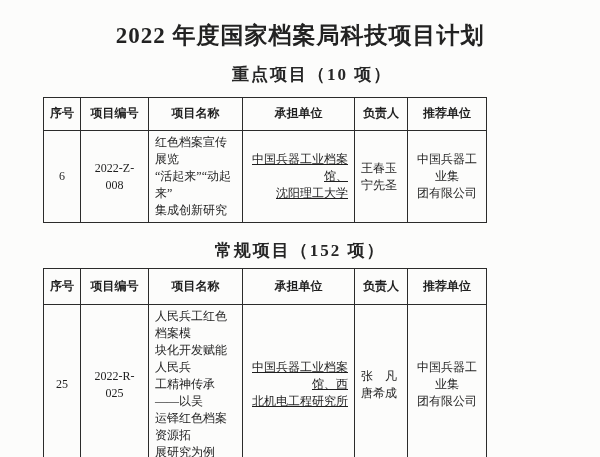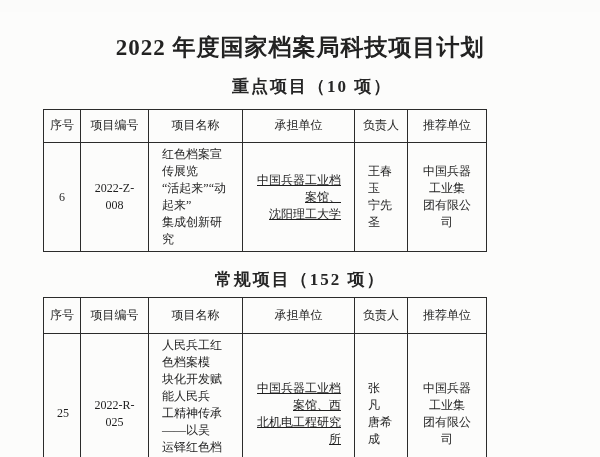--- a/index.html
+++ b/index.html
@@ -14,21 +14,21 @@
     font-family: "Liberation Serif", "DejaVu Serif", serif;
     color: #1f1f1f;
   }
   .page {
     position: relative;
     width: 600px;
     height: 457px;
     background: #fcfcfb;
   }
   .doc-title {
-    margin: 12px;
+    margin: 0;
     padding-top: 21px;
     text-align: center;
     font-size: 23px;
     line-height: 30px;
     font-weight: bold;
     letter-spacing: 1px;
     color: #222;
   }
   .section-heading {
     margin: 0;
@@ -54,28 +54,28 @@
     width: 443px;
     background: #fcfcfb;
   }
   table.tbl-key { margin-top: 11px; }
   table.tbl-regular { margin-top: 6px; }
   table.projects th,
   table.projects td {
     border: 1.6px solid #2b2b2b;
     font-size: 12px;
     line-height: 1.42;
-    padding: 3px 13px;
+    padding: 3px 6px;
     vertical-align: middle;
     white-space: pre-line;
     overflow: hidden;
     color: #1f1f1f;
   }
   table.projects th {
-    font-weight: normal;
+    font-weight: bold;
     text-align: center;
     padding: 2px 2px;
   }
   .tbl-key thead tr     { height: 33px; }
   .tbl-key tbody tr     { height: 60px; }
   .tbl-regular thead tr { height: 36px; }
   .tbl-regular tbody tr.row-25  { height: 88px; }
   td.c-seq, td.c-code   { text-align: center; }
   td.c-name             { text-align: left; }
   td.c-unit             { text-align: right; text-decoration: underline; }

